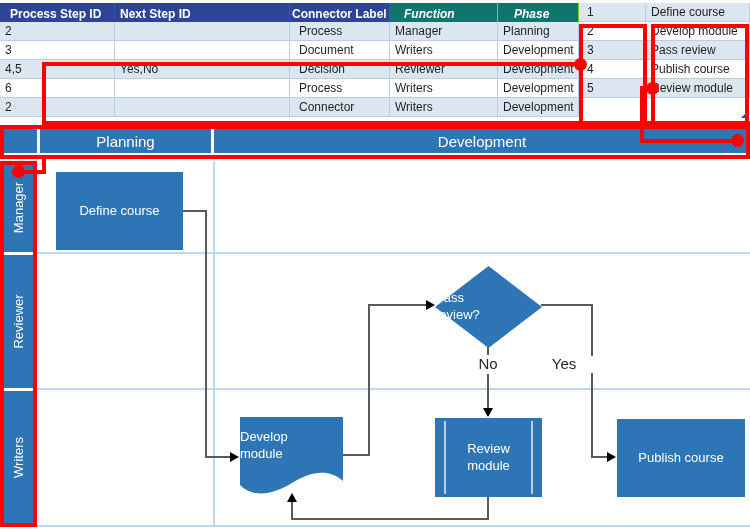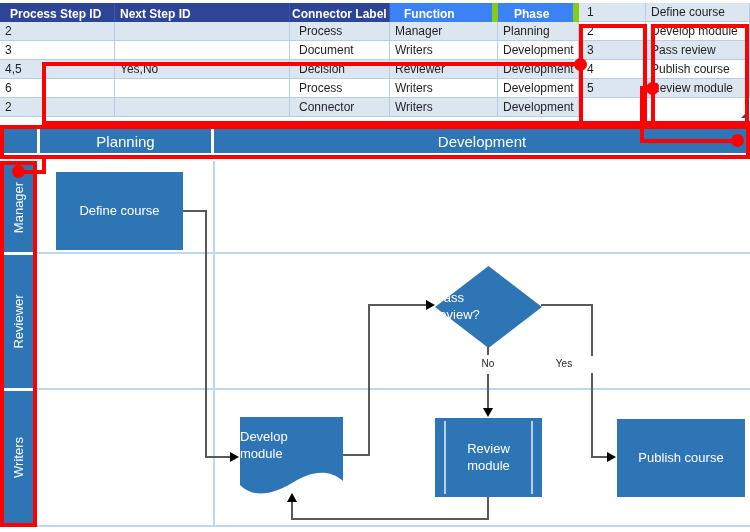--- a/index.html
+++ b/index.html
@@ -14,21 +14,21 @@
     display:grid;
     grid-template-columns:115px 175px 100px 108px 81px 67px 104px;
     grid-auto-rows:19px;
     font-size:12px; color:#1f1f1f;
   }
   .hcell {
     height:22px; line-height:22px; background:#2E4497; color:#fff;
     font-weight:bold; white-space:nowrap; overflow:hidden;
     border-right:1px solid #3d54a8;
   }
-  .hcell.red { background:#3b82f6; border-right:6px solid #84cc16; }
+  .hcell.red { background:#0f766e; border-right:1px solid #84cc16;font-style:italic; }
   .bcell {
     line-height:18px; background:#fff; white-space:nowrap; overflow:hidden;
     border-right:1px solid #B9CDE5; border-bottom:1px solid #B9CDE5;
     padding-left:5px;
   }
   .row-band .bcell { background:#DCE6F1; }
   .h0{padding-left:10px}.h1{padding-left:7px}.h2{padding-left:5px}
   .h3{padding-left:2px}.h4{padding-left:9px}.h5{padding-left:14px}.h6{padding-left:16px}
   .c0{padding-left:8px}.c4{padding-left:9px}
   #resize-handle{
@@ -51,21 +51,21 @@
   .shape-svg svg { position:absolute; left:0; top:0; }
   .shape-svg .lbl { position:absolute; width:100%; text-align:left; }
   .subproc-line { position:absolute; top:3px; bottom:3px; width:2px;
     background:rgba(255,255,255,.65); }
   
   .wire { position:absolute; background:#595959; }
   .arrow { position:absolute; width:0; height:0; }
   .arrow.right { border-top:5px solid transparent; border-bottom:5px solid transparent; border-left:9px solid #000; }
   .arrow.down  { border-left:5px solid transparent; border-right:5px solid transparent; border-top:9px solid #000; }
   .arrow.up    { border-left:5px solid transparent; border-right:5px solid transparent; border-bottom:9px solid #000; }
-  .wire-label { position:absolute; background:#fff; color:#262626; font-size:10px;
+  .wire-label { position:absolute; background:#fff; color:#262626; font-size:15px;
     text-align:center; line-height:18px; }
   
   .ann-line { position:absolute; background:#FF0000; }
   .ann-box  { position:absolute; border:4px solid #FF0000; background:transparent; }
   .ann-dot  { position:absolute; width:13px; height:13px; border-radius:50%; background:#FF0000; }
 </style>
 </head>
 <body>
 
 <div id="stage">

